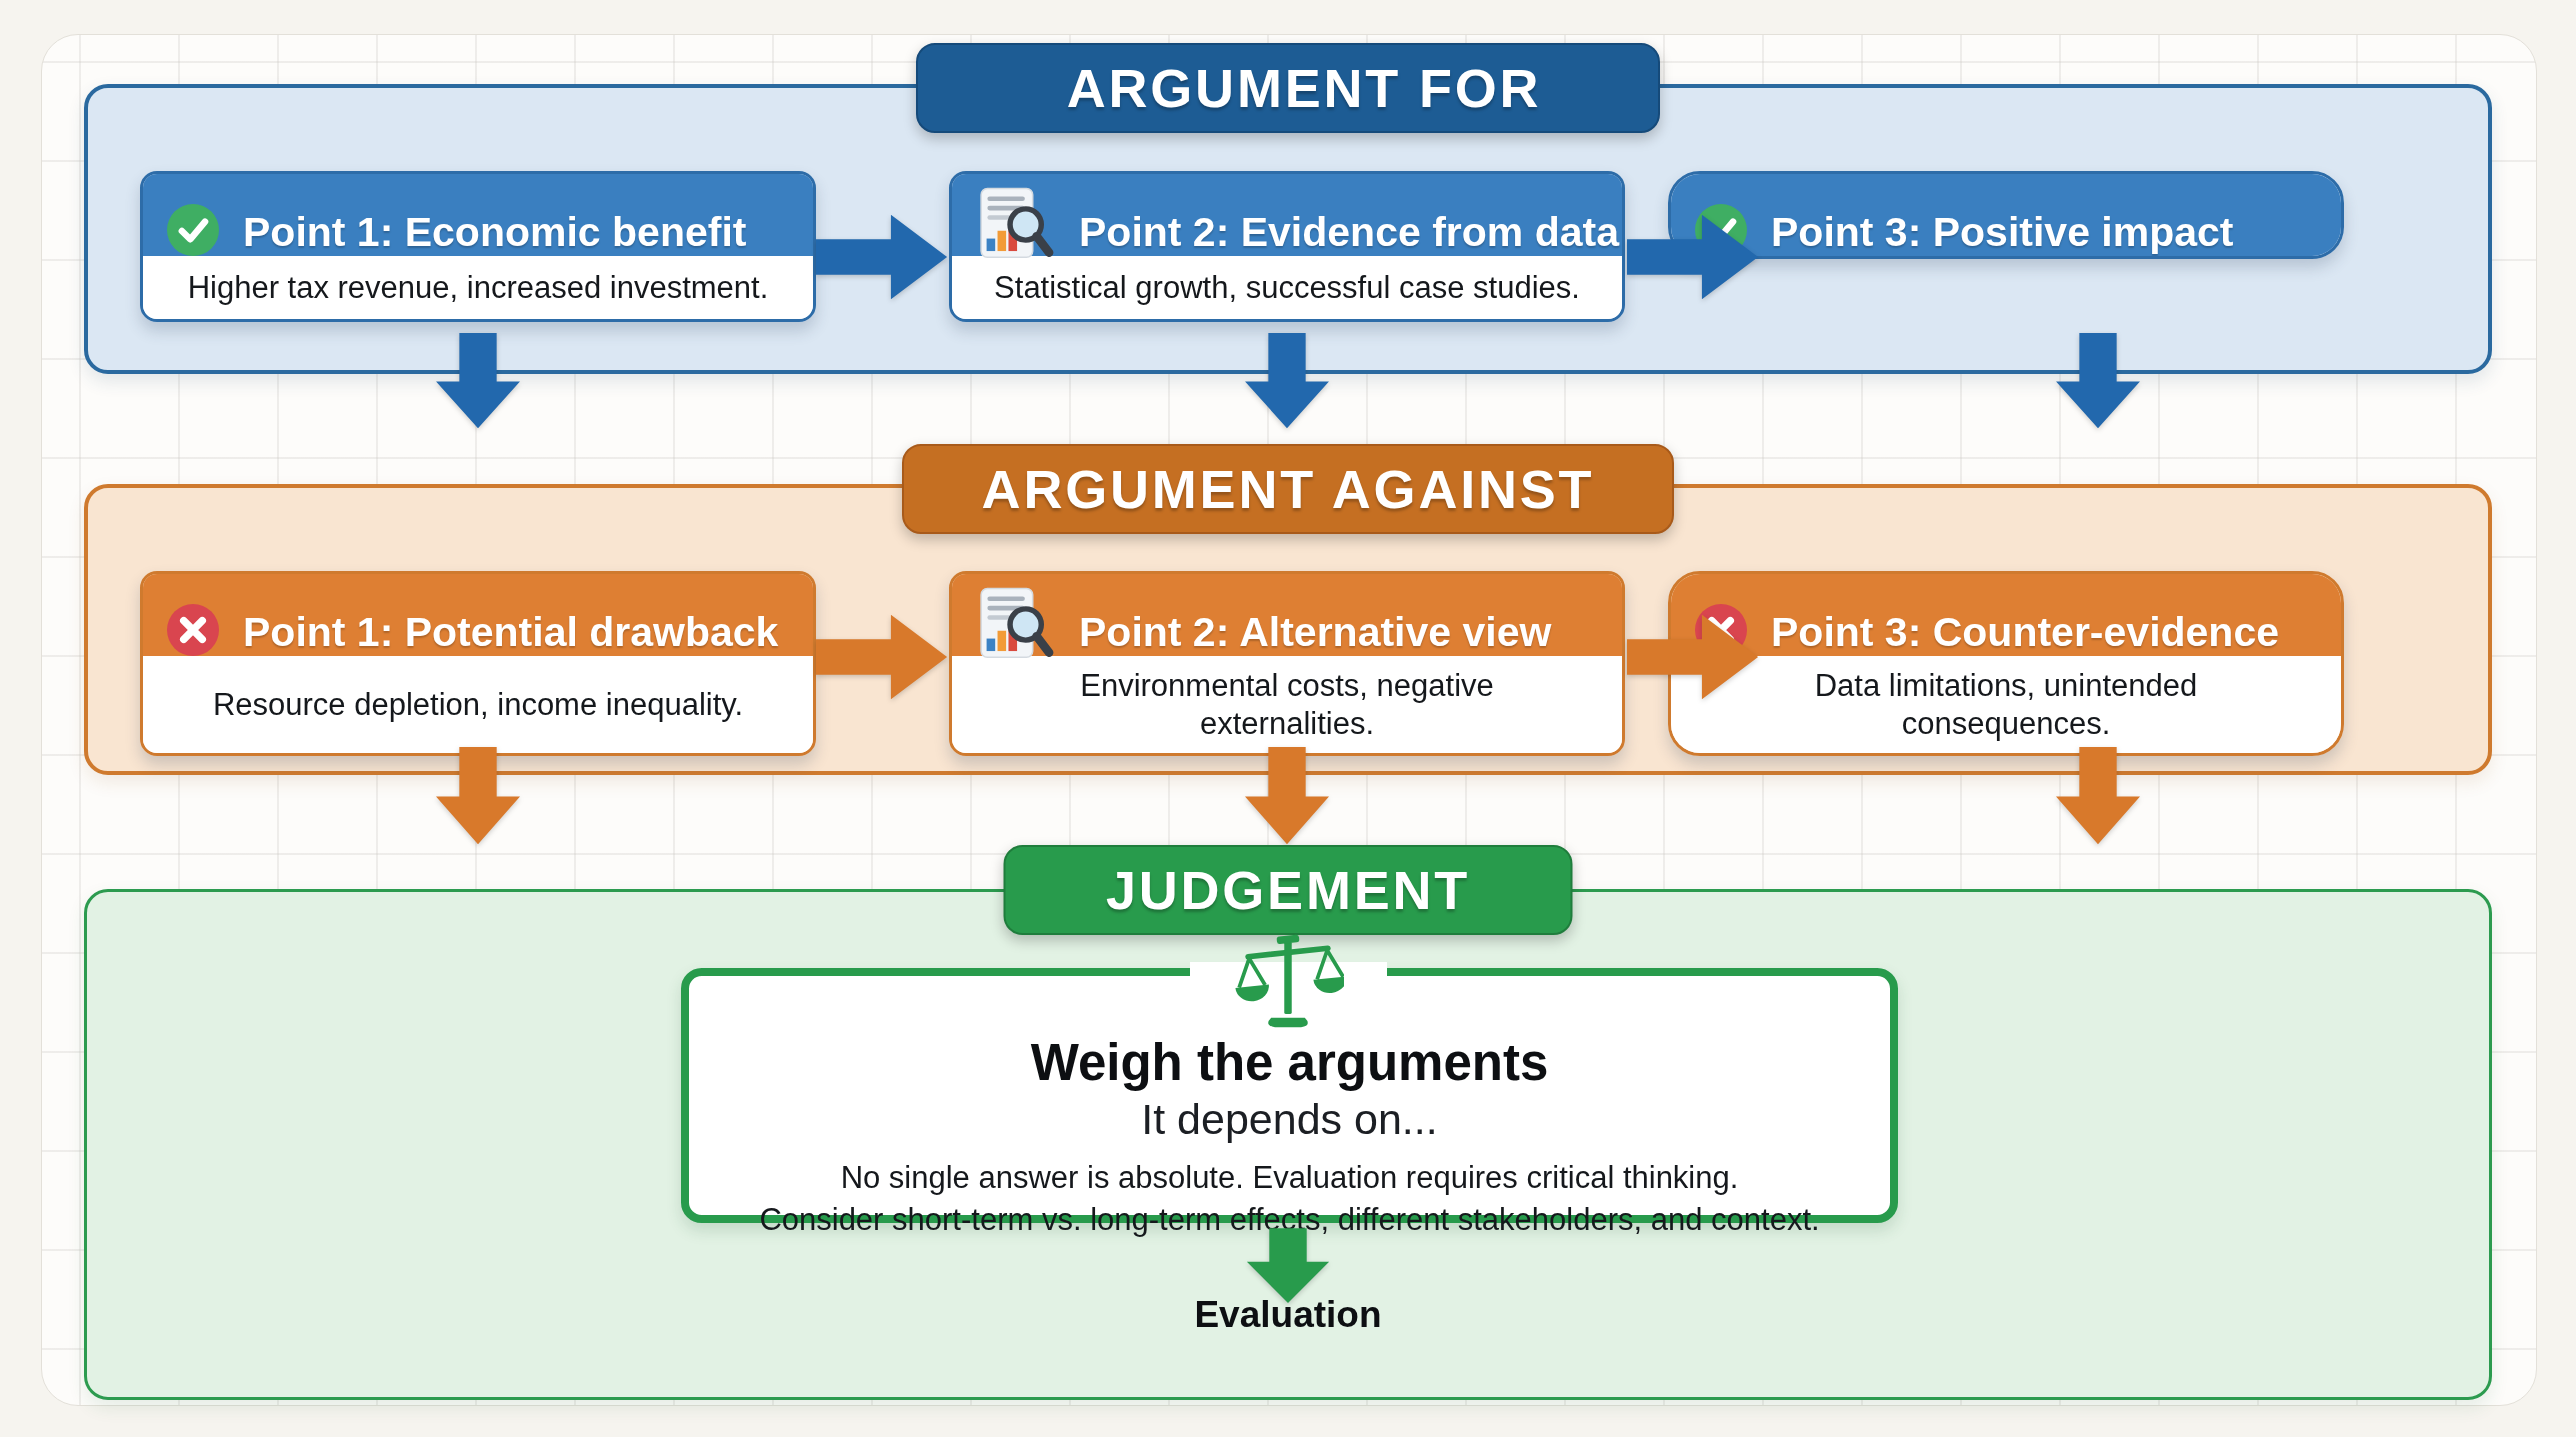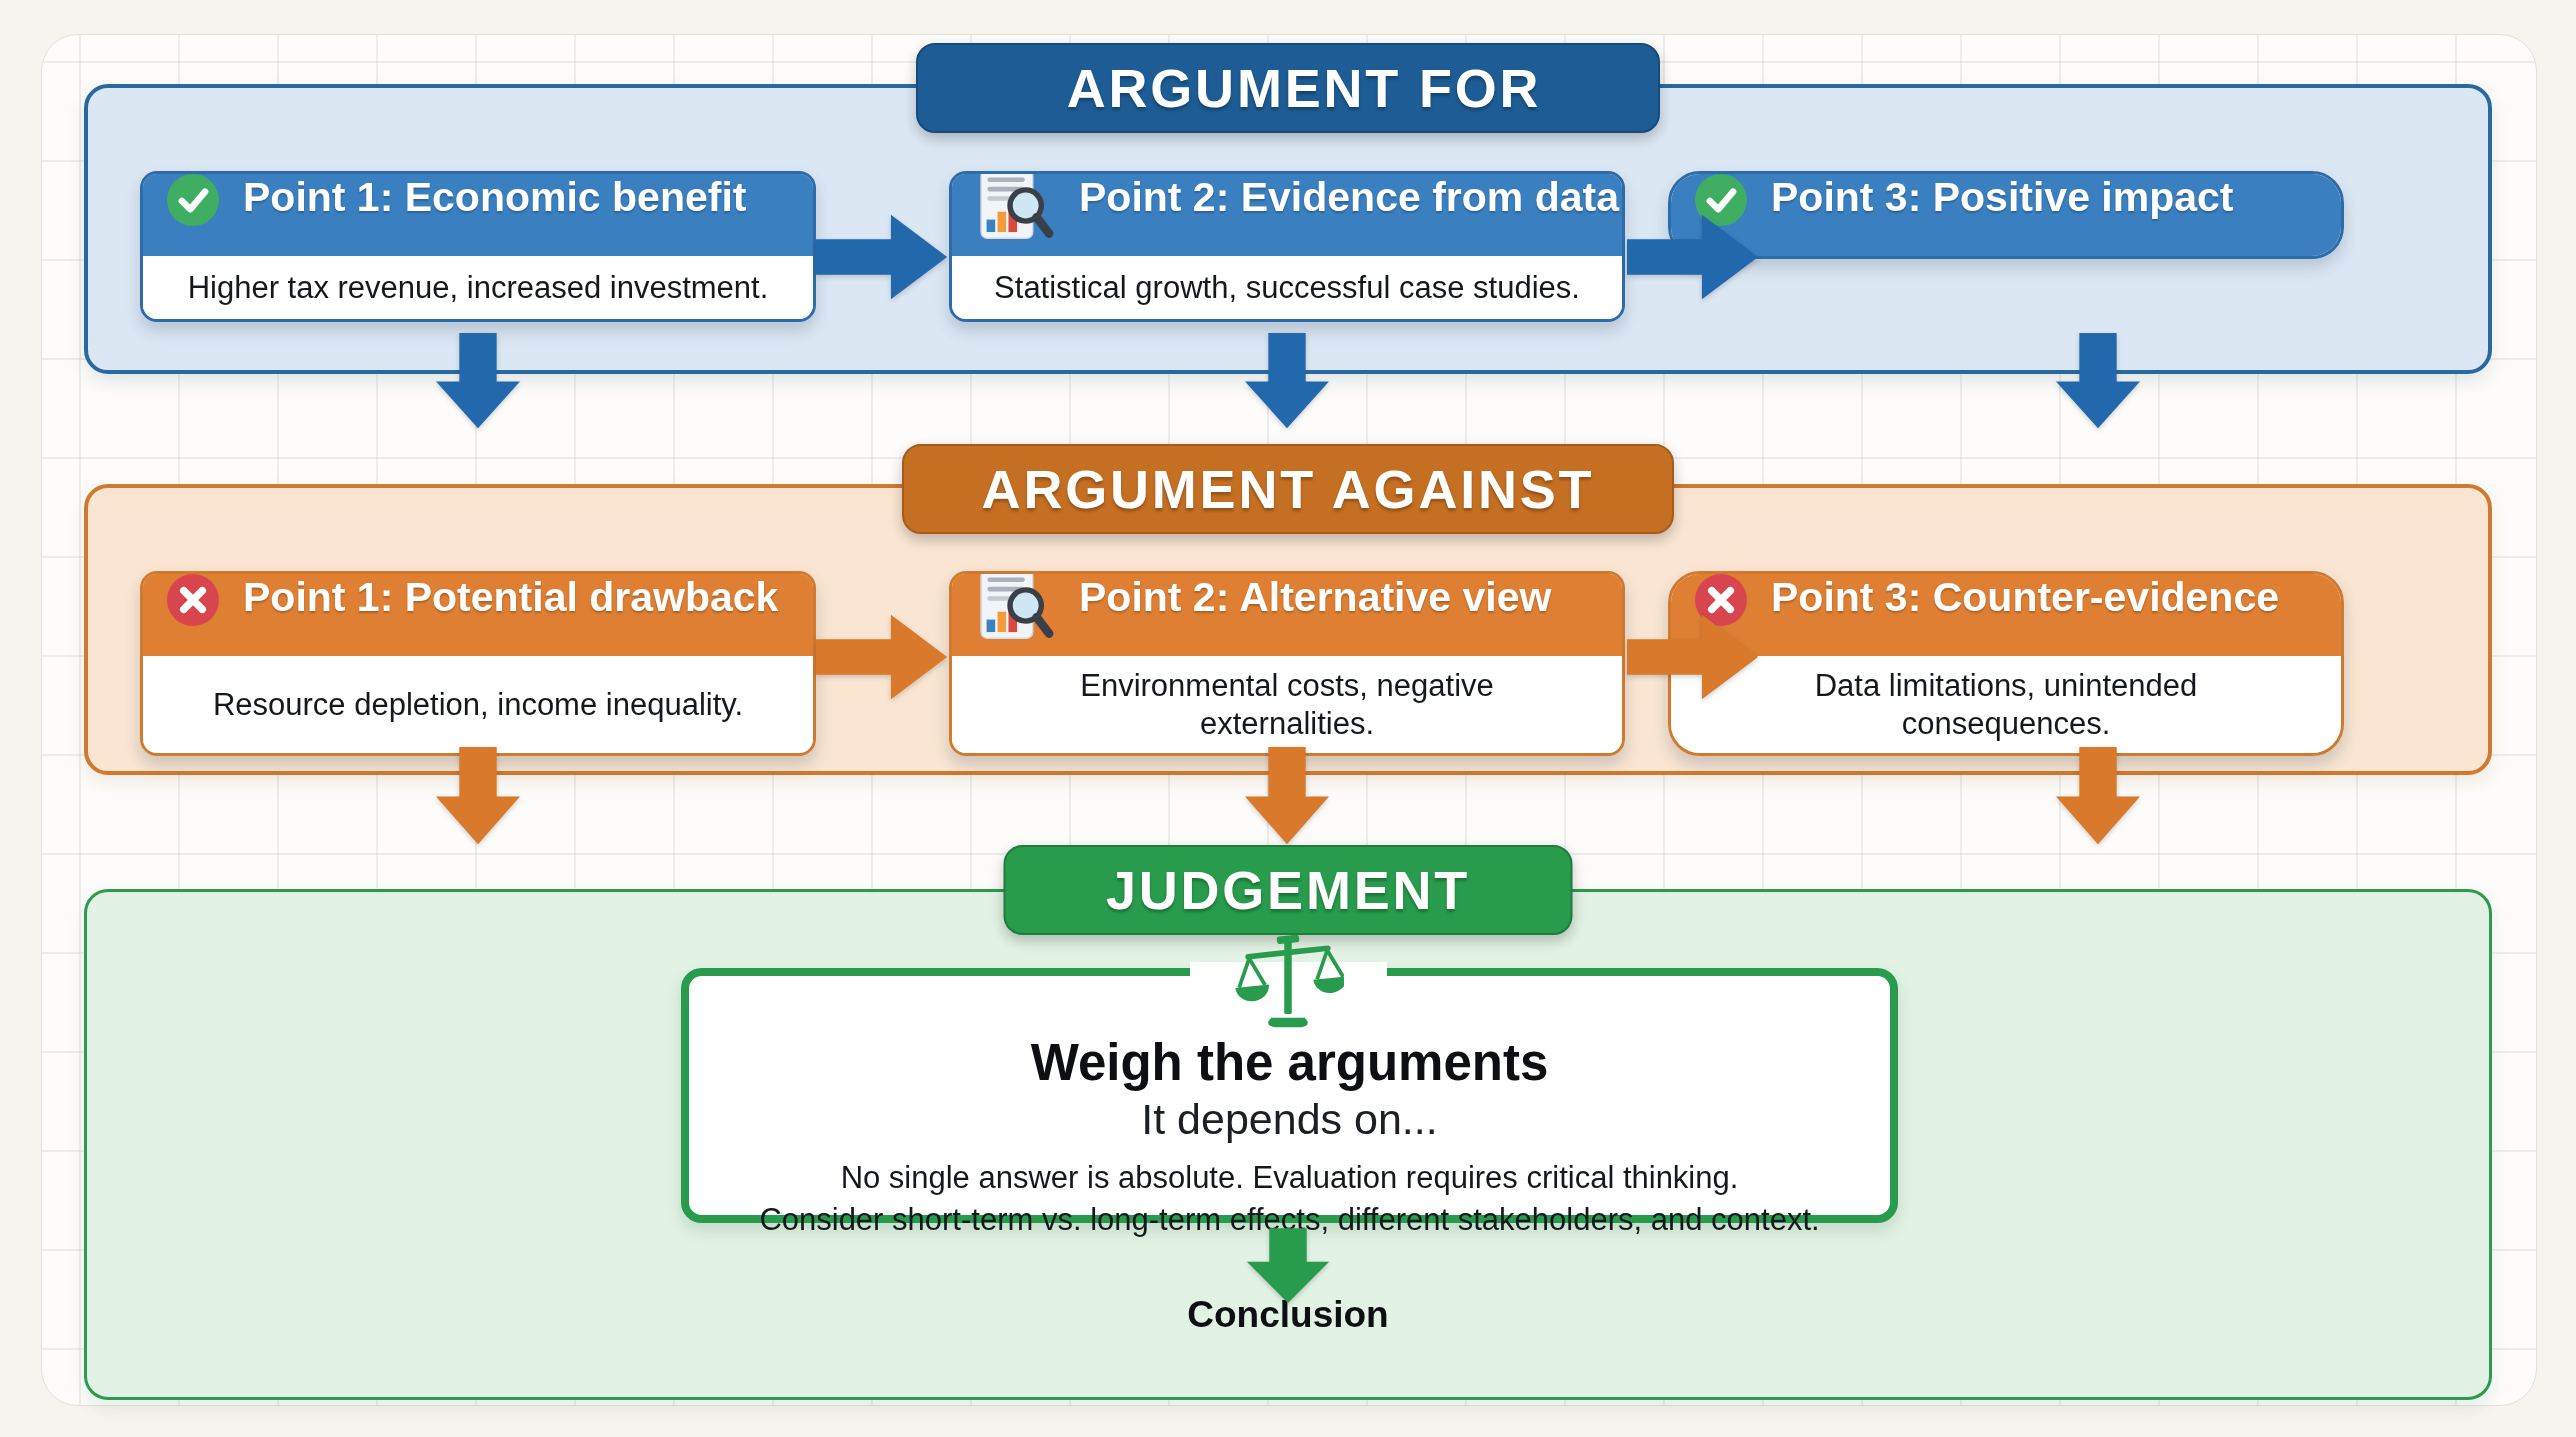--- a/index.html
+++ b/index.html
@@ -39,21 +39,21 @@
     position:absolute;width:676px;border-radius:17px;overflow:hidden;box-sizing:border-box;
     box-shadow:0 8.4px 15px rgba(40,60,90,.20);
   }
   .pt-box.blue{border:3.7px solid #2d6ca8;}
   .pt-box.orange{border:3.7px solid #cf7a2e;}
   .row-for .pt-box{top:171px;}
   .row-against .pt-box{top:571px;}
   .bx-1{left:140px;} .bx-2{left:949px;} .bx-3{left:1668px;border-radius:32px;}
 
   .pt-head{
-    height:82px;display:flex;align-items:flex-start;gap:24px;padding:0 24px;
+    height:82px;display:flex;align-items:flex-end;gap:24px;padding:0 24px;
     color:#fff;font-size:41px;font-weight:700;text-shadow:0 1.9px 1.9px rgba(0,0,0,.22);
     white-space:nowrap;
   }
   .blue .pt-head{background:#3a7fc0;}
   .orange .pt-head{background:#de7f33;}
   .pt-body{
     background:#ffffff;display:flex;align-items:center;justify-content:center;text-align:center;
     font-size:31px;color:#15181c;padding:0 19px;line-height:1.22;
   }
   .row-for .pt-body{height:63px;white-space:nowrap;}
@@ -293,15 +293,15 @@
   </svg>
 </div>
 
 <div class="arrow vg">
   <svg width="86" height="77" viewBox="0 0 92 82">
       <polygon points="26,0 66,0 66,36 90,36 46,80 2,36 26,36" fill="#289b4c"></polygon>
     </svg>
 </div>
 
 <div class="conclusion">
-  <div class="conclusion-title">Conclusion</div>
+  <div class="conclusion-title">Evaluation</div>
 </div>
 
 
 </body></html>

